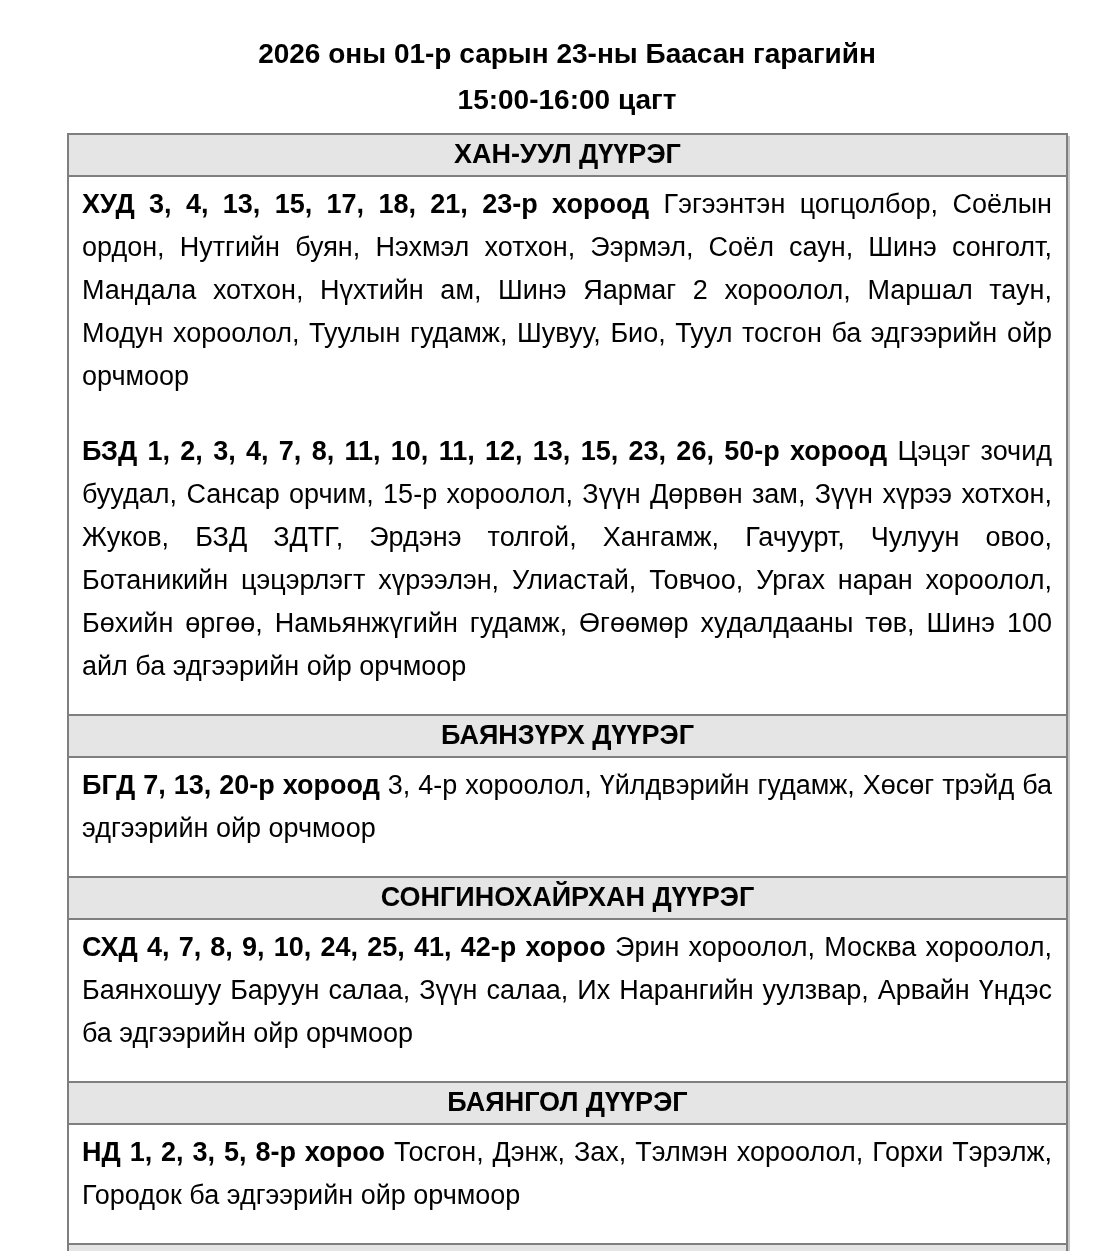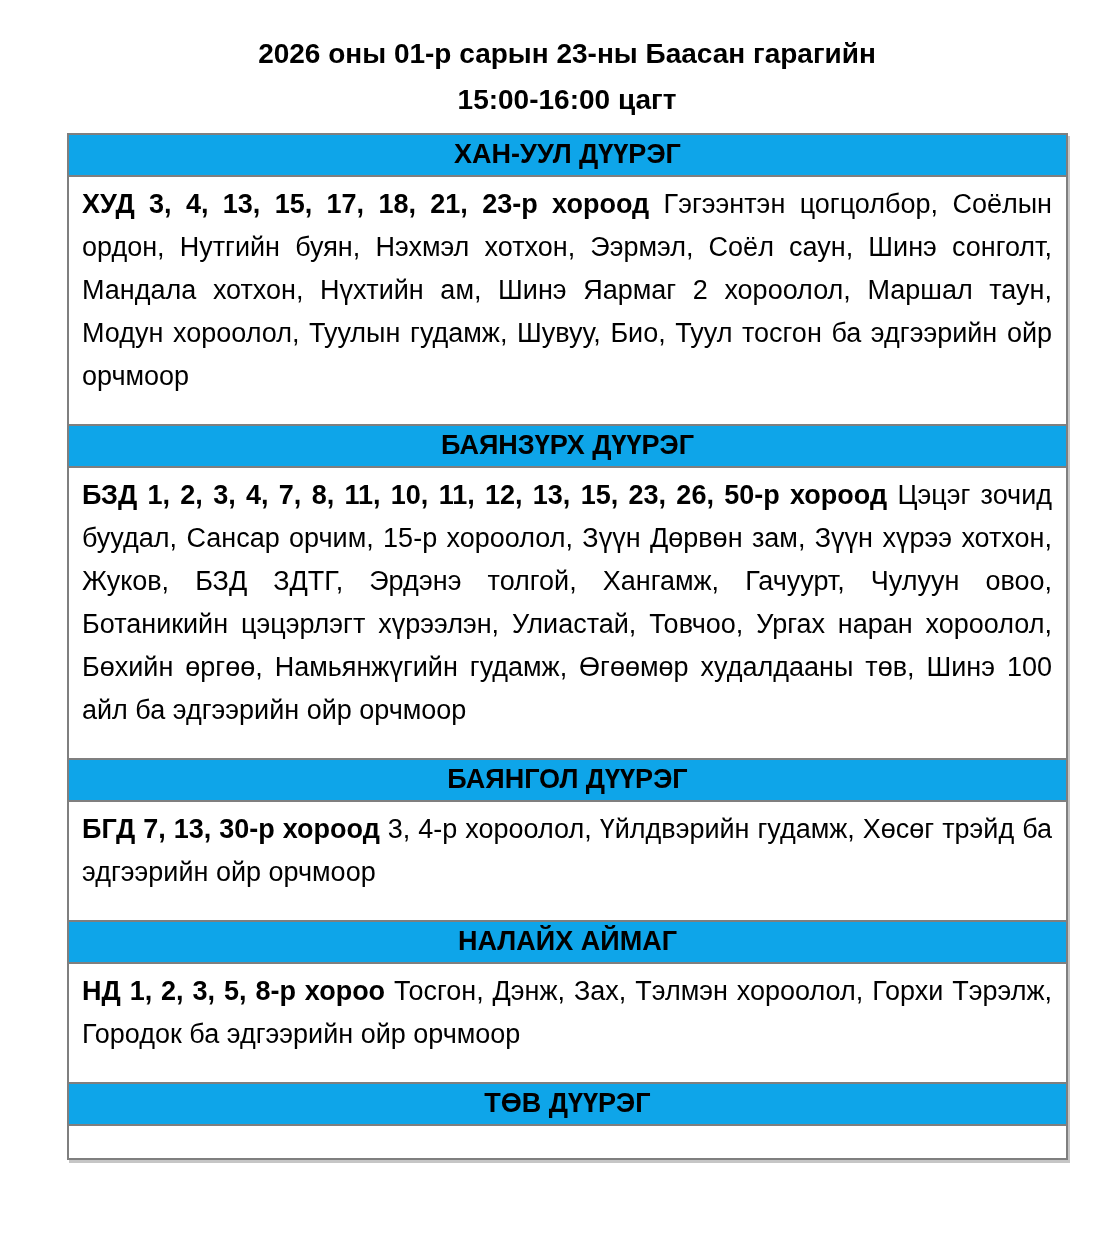--- a/index.html
+++ b/index.html
@@ -25,21 +25,21 @@
   .schedule-table {
     margin: 17px 0 0 55px;
     width: 1001px;
     border: 2px solid #7f7f7f;
     box-shadow: 2px 3px 0 0 #c6c6c6;
     background: #ffffff;
     box-sizing: border-box;
   }
 
   .section-header {
-    background: #0ea5e9;
+    background: #e5e5e5;
     border-top: 2px solid #7f7f7f;
     border-bottom: 2px solid #7f7f7f;
     text-align: center;
     font-weight: bold;
     font-size: 27px;
     line-height: 31px;
     padding: 4px 10px 5px;
   }
   .section:first-child .section-header { border-top: none; }
 
@@ -66,38 +66,44 @@
 
     <div class="section">
       <div class="section-header">ХАН-УУЛ ДҮҮРЭГ</div>
       <div class="section-body">
         <span class="lead">ХУД 3, 4, 13, 15, 17, 18, 21, 23-р хороод</span>
         <span>Гэгээнтэн цогцолбор, Соёлын ордон, Нутгийн буян, Нэхмэл хотхон, Ээрмэл, Соёл саун, Шинэ сонголт, Мандала хотхон, Нүхтийн ам, Шинэ Яармаг 2 хороолол, Маршал таун, Модун хороолол, Туулын гудамж, Шувуу, Био, Туул тосгон ба эдгээрийн ойр орчмоор</span>
       </div>
     </div>
 
     <div class="section">
-      <div class="section-header">БАЯНЗҮРХ ДҮҮРЭГ</div>
       <div class="section-body">
         <span class="lead">БЗД 1, 2, 3, 4, 7, 8, 11, 10, 11, 12, 13, 15, 23, 26, 50-р хороод</span>
         <span>Цэцэг зочид буудал, Сансар орчим, 15-р хороолол, Зүүн Дөрвөн зам, Зүүн хүрээ хотхон, Жуков, БЗД ЗДТГ, Эрдэнэ толгой, Хангамж, Гачуурт, Чулуун овоо, Ботаникийн цэцэрлэгт хүрээлэн, Улиастай, Товчоо, Ургах наран хороолол, Бөхийн өргөө, Намьянжүгийн гудамж, Өгөөмөр худалдааны төв, Шинэ 100 айл ба эдгээрийн ойр орчмоор</span>
       </div>
     </div>
 
     <div class="section">
-      <div class="section-header">БАЯНГОЛ ДҮҮРЭГ</div>
+      <div class="section-header">БАЯНЗҮРХ ДҮҮРЭГ</div>
       <div class="section-body">
-        <span class="lead">БГД 7, 13, 30-р хороод</span>
+        <span class="lead">БГД 7, 13, 20-р хороод</span>
         <span>3, 4-р хороолол, Үйлдвэрийн гудамж,  Хөсөг трэйд ба эдгээрийн ойр орчмоор</span>
       </div>
     </div>
 
+    <div class="section">
+      <div class="section-header">СОНГИНОХАЙРХАН ДҮҮРЭГ</div>
+      <div class="section-body">
+        <span class="lead">СХД 4, 7, 8,  9, 10, 24, 25, 41, 42-р хороо</span>
+        <span>Эрин хороолол, Москва хороолол, Баянхошуу Баруун салаа, Зүүн салаа, Их Нарангийн уулзвар, Арвайн Үндэс ба эдгээрийн ойр орчмоор</span>
+      </div>
+    </div>
 
     <div class="section">
-      <div class="section-header">НАЛАЙХ АЙМАГ</div>
+      <div class="section-header">БАЯНГОЛ ДҮҮРЭГ</div>
       <div class="section-body">
         <span class="lead">НД 1, 2, 3, 5, 8-р хороо</span>
         <span>Тосгон, Дэнж, Зах, Тэлмэн хороолол, Горхи Тэрэлж, Городок ба эдгээрийн ойр орчмоор</span>
       </div>
     </div>
 
     <div class="section">
       <div class="section-header">ТӨВ ДҮҮРЭГ</div>
       <div class="section-body">
         

